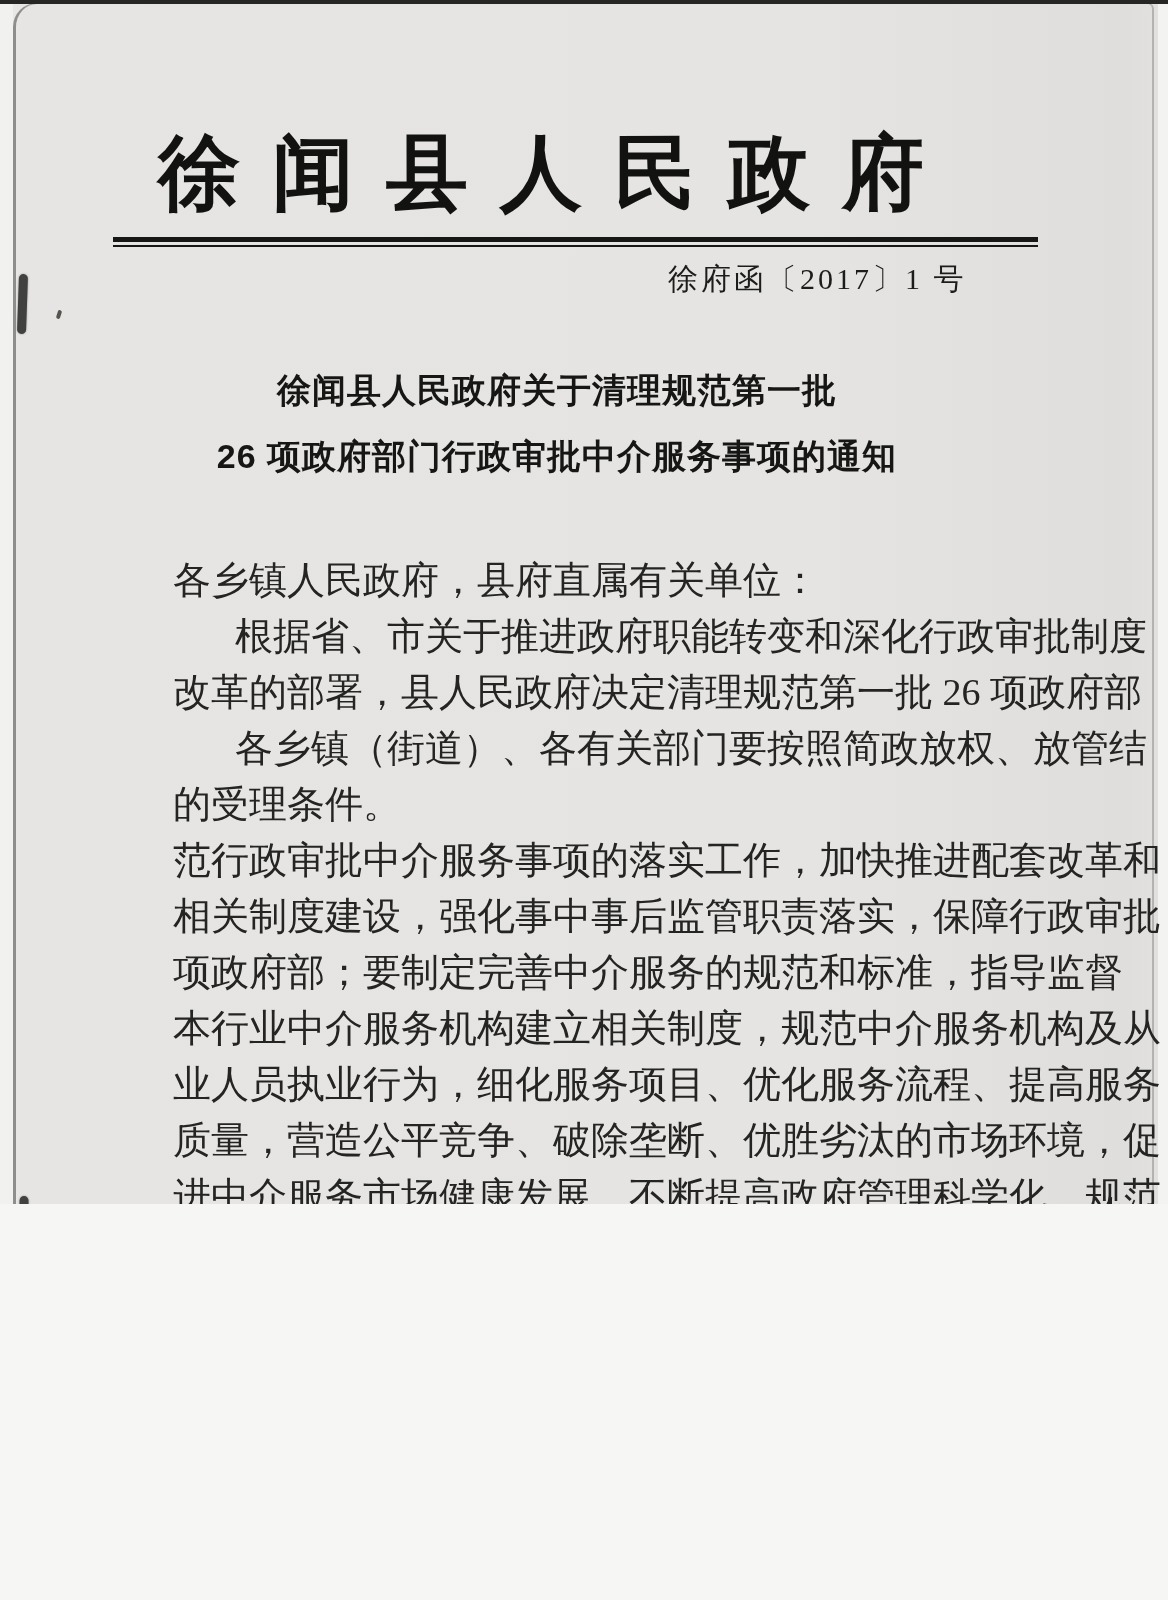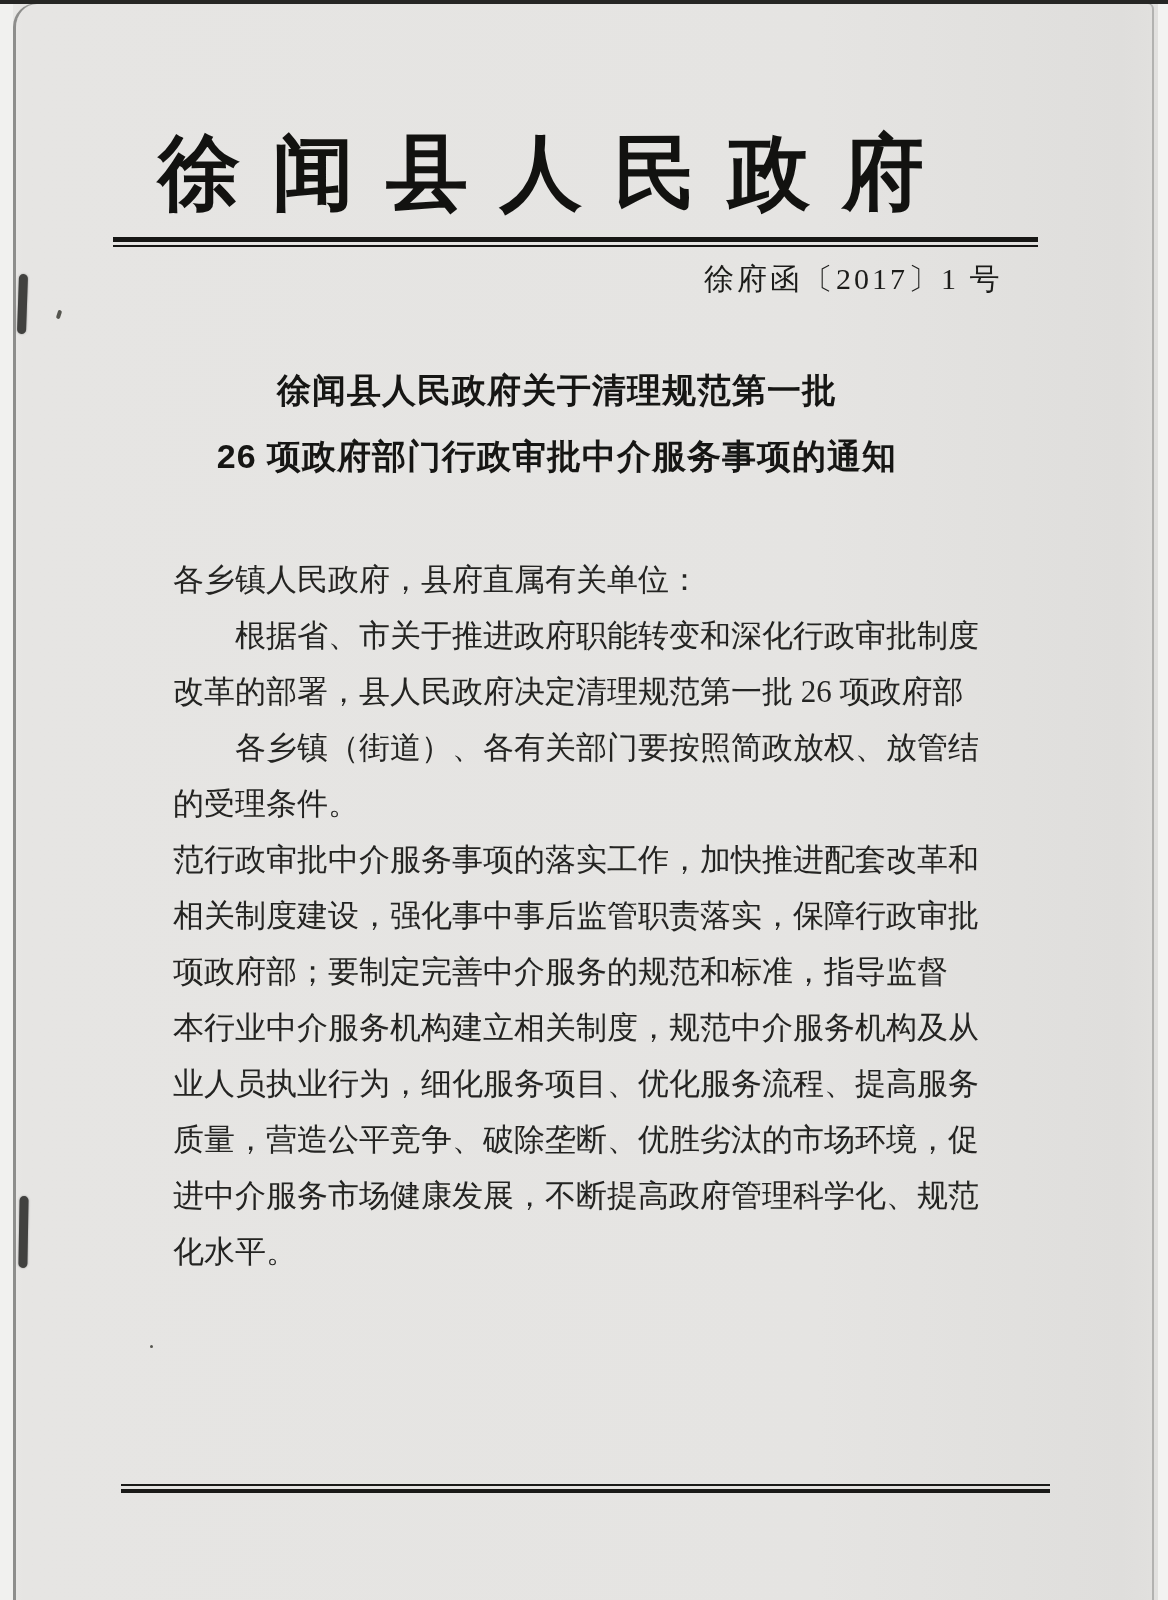--- a/index.html
+++ b/index.html
@@ -1,19 +1,19 @@
 <!DOCTYPE html>
 <html><head>
 <meta charset="utf-8">
 <style>
   html, body { margin: 0; padding: 0; background: #f6f6f4; }
   .scan {
     position: relative;
     width: 1168px;
-    height: 1600px;
+    height: 1204px;
     overflow: hidden;
     background: linear-gradient(to right, #ebebe9 0%, #e6e5e3 2%, #e5e4e2 70%, #dfdedc 96%, #e2e1df 100%);
     font-family: "Liberation Serif", "DejaVu Serif", serif;
     color: #1e1e1c;
   }
   .left-strip {
     position: absolute; top: 0; left: 0; width: 13px; height: 1600px;
     background: #f1f1ef;
   }
   .right-strip {
@@ -45,39 +45,39 @@
     font-family: "Liberation Serif", "DejaVu Serif", serif;
     font-weight: 900; font-size: 82px; line-height: 100px;
     letter-spacing: 32px; white-space: nowrap;
     color: #121210;
   }
   .header-rule { position: absolute; left: 113px; top: 237px; width: 925px; }
   .header-rule .thick { height: 5px; background: #171715; }
   .header-rule .thin  { height: 2px; background: #171715; margin-top: 3px; }
 
   .doc-number {
-    position: absolute; left: 704px; top: 258px;
+    position: absolute; left: 668px; top: 258px;
     font-size: 30px; line-height: 42px; letter-spacing: 3px;
     color: #1c1c1a; white-space: nowrap; text-align: right;
   }
 
   .doc-title {
     position: absolute; left: 0; width: 1114px;
     text-align: center;
     font-family: "Liberation Sans", "DejaVu Sans", sans-serif;
     font-weight: bold; font-size: 34px; line-height: 44px;
     letter-spacing: 1px; color: #161614; white-space: nowrap;
   }
   .doc-title.l1 { top: 368px; }
   .doc-title.l2 { top: 434px; }
 
   .body-text {
     position: absolute; left: 173px; top: 552px; width: 810px;
     font-family: "Liberation Serif", "DejaVu Serif", serif;
-    font-size: 31px; color: #242422;
+    font-size: 38px; color: #242422;
   }
   .body-text .line { height: 56px; line-height: 56px; white-space: nowrap; }
   .body-text .indent { padding-left: 62px; }
 
   .footer-rule { position: absolute; left: 121px; top: 1484px; width: 929px; }
   .footer-rule .thin  { height: 2px; background: #1a1a18; }
   .footer-rule .thick { height: 4px; background: #1a1a18; margin-top: 3px; }
 
   .speck { position: absolute; background: #55554f; border-radius: 2px; }
   .speck.a { left: 57px; top: 310px; width: 4px; height: 9px; transform: rotate(18deg); }

